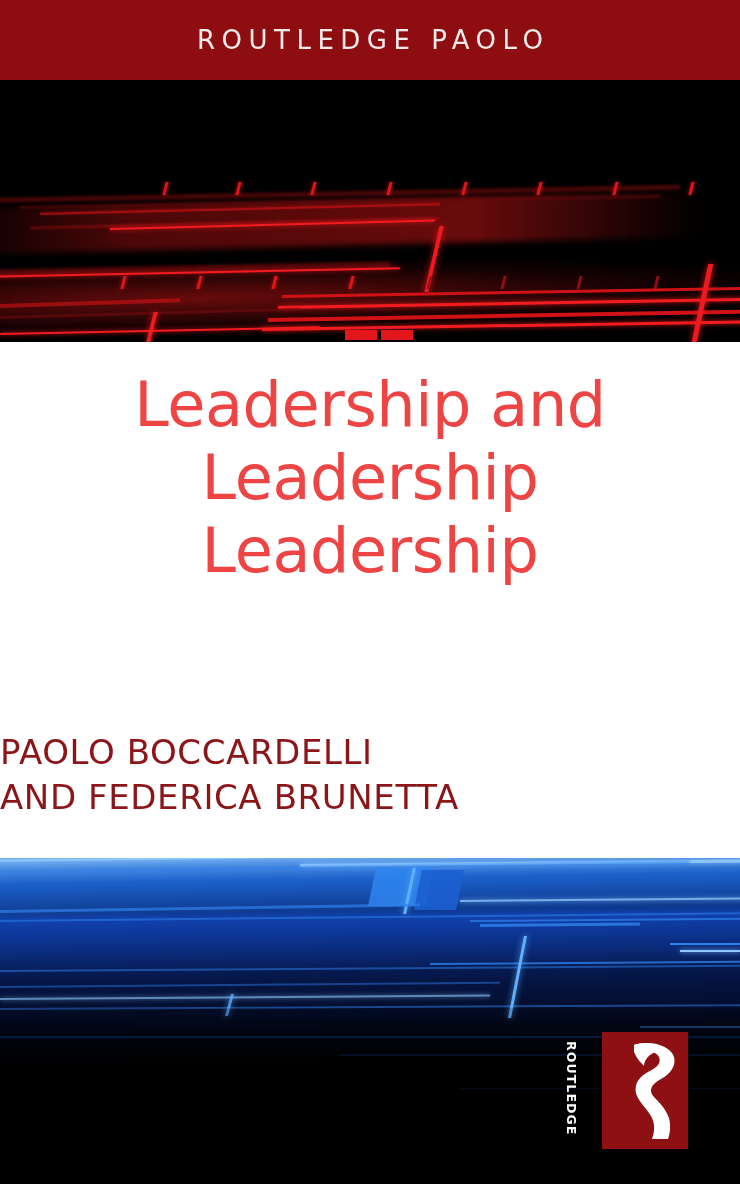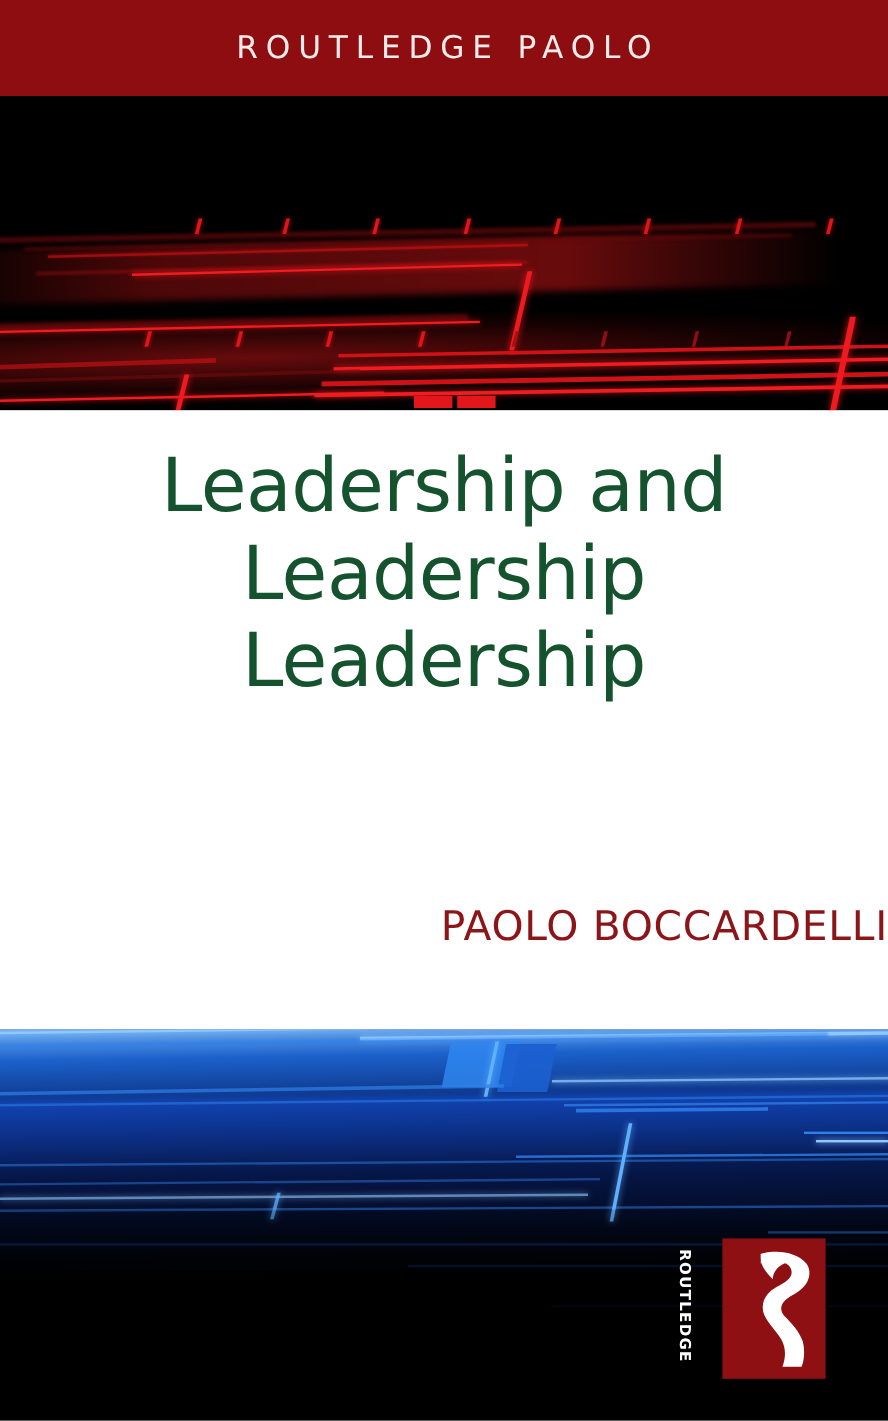--- a/index.html
+++ b/index.html
@@ -117,21 +117,21 @@
     background: #ffffff;
   }
   .title-block {
     position: absolute;
     left: 0;
     top: 26px;
     width: 740px;
     text-align: center;
   }
   .title-line {
-    color: #14532d;
+    color: #ef4444;
     font-size: 62px;
     line-height: 1.18;
     font-weight: 400;
     letter-spacing: -0.4px;
   }
   .subtitle-block {
     position: absolute;
     left: 0;
     top: 265px;
     width: 740px;
@@ -139,23 +139,23 @@
   }
   .subtitle-line {
     color: #161616;
     font-size: 42px;
     line-height: 1.26;
     font-weight: 400;
   }
   .authors-block {
     position: absolute;
     left: 0;
-    top: 408px;
-    width: 740px;
-    text-align: right;
+    top: 388px;
+    width: 740px;
+    text-align: left;
   }
   .author-line {
     color: #8b1519;
     font-size: 34px;
     line-height: 1.32;
     font-weight: 400;
     letter-spacing: 0.6px;
   }
 
   
@@ -322,20 +322,21 @@
 
     <div class="title-block">
       <div class="title-line">Leadership and</div>
       <div class="title-line">Leadership</div>
       <div class="title-line">Leadership</div>
     </div>
 
 
     <div class="authors-block">
       <div class="author-line">PAOLO BOCCARDELLI</div>
+      <div class="author-line">AND FEDERICA BRUNETTA</div>
     </div>
 
   </div>
 
   <div class="art-blue">
     <div class="bsheen"></div>
     <div class="bsheen2"></div>
 
     <div class="bline bright" style="left:-10px; top:2px; width:760px; height:2px; transform:rotate(-0.75deg);"></div>
     <div class="bline bright" style="left:300px; top:6px; width:450px; height:3px; transform:rotate(-0.6deg);"></div>

